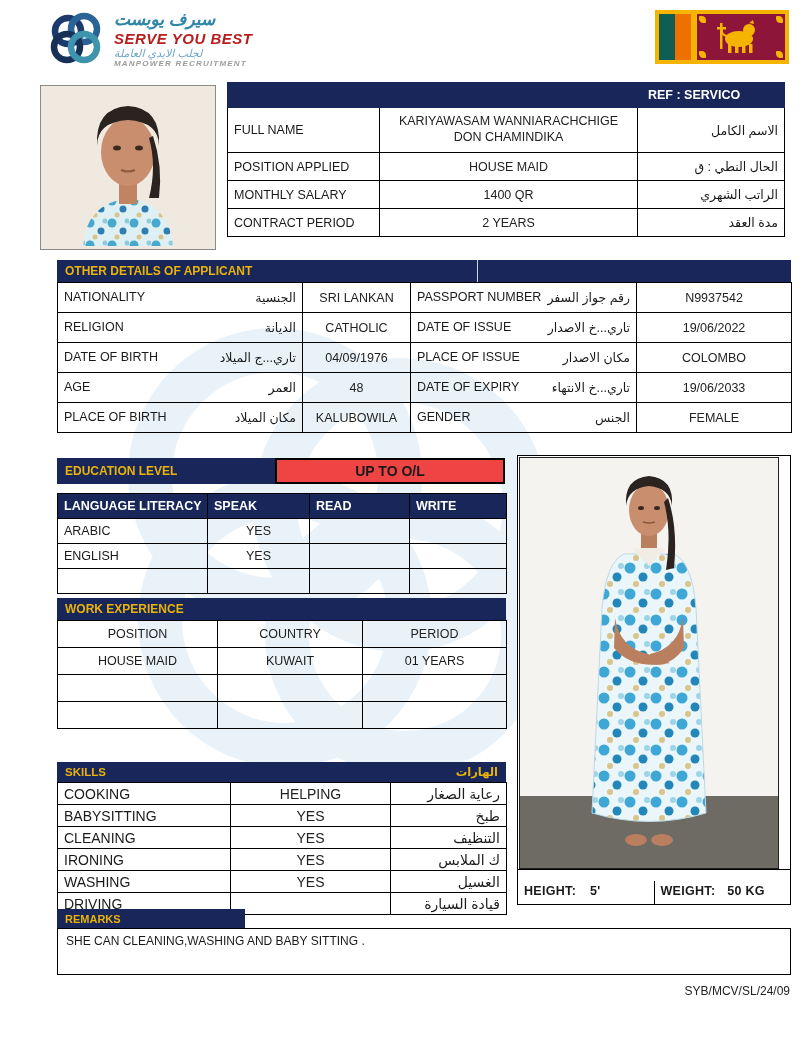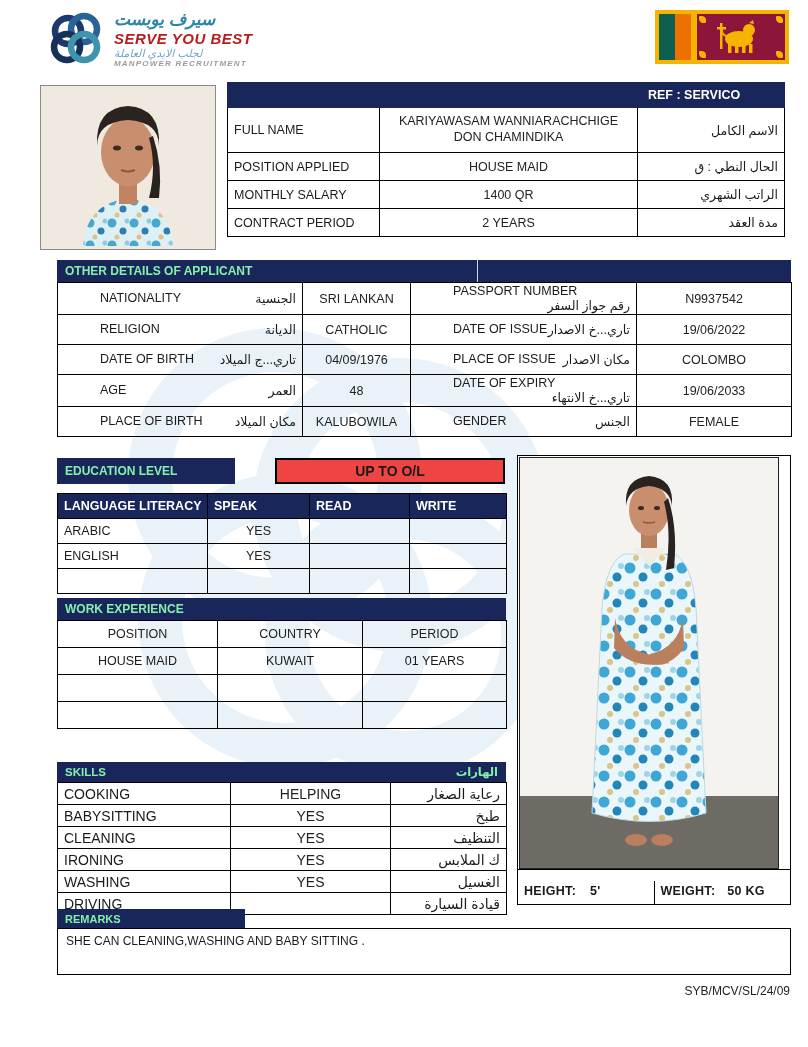--- a/index.html
+++ b/index.html
@@ -21,22 +21,22 @@
   .flag{left:655px;top:10px;width:134px;height:54px;background:#f4b400;display:flex;align-items:stretch;padding:4px;box-sizing:border-box;}
   .flag .stripe-green{width:16px;background:#0f5e52;}
   .flag .stripe-orange{width:16px;background:#ee7100;}
   .flag .gap{width:6px;background:#f4b400;}
   .flag .lion-panel{flex:1;background:#8d153a;position:relative;}
   .flag .leaf{position:absolute;width:7px;height:7px;background:#f4b400;border-radius:1px 60% 1px 60%;}
   
   table{border-collapse:collapse;table-layout:fixed;width:100%;}
   td{border:1px solid #000;font-size:12.5px;padding:1px 6px;overflow:hidden;white-space:nowrap;}
   .navy{background:#18265a;color:#fff;}
-  .bar{background:#18265a;color:#86efac;font-weight:700;font-size:12px;display:flex;align-items:center;padding:0 8px;box-sizing:border-box;}
-  .lbl-en{float:left;margin-left:36px;}
+  .bar{background:#18265a;color:#eab308;font-weight:700;font-size:12px;display:flex;align-items:center;padding:0 8px;box-sizing:border-box;}
+  .lbl-en{float:left;}
   .lbl-ar{float:right;direction:rtl;}
   .val{text-align:center;color:#222;}
   .arc{text-align:right;direction:rtl;}
   
   .main-table{left:227px;top:82px;width:557px;}
   .main-table td{height:25px;}
   .main-table .hdr td{height:22px;border-color:#18265a;}
   .main-table .ref-cell{font-weight:700;font-size:12.5px;padding-left:10px;border-left:1px solid #cfd6e6;}
   .main-table .name-row td{height:42px;}
   .main-table .wrap{white-space:normal;line-height:1.25;}
@@ -46,21 +46,21 @@
   .fullbody-photo{position:absolute;left:2px;top:2px;width:258px;height:410px;outline:1px solid #222;}
   .hw-row{position:absolute;left:0;top:413px;width:272px;height:36px;display:flex;border-top:1px solid #000;box-sizing:border-box;}
   .hw-cell{flex:1;border-right:1px solid #000;font-size:12.5px;font-weight:600;padding:3px 6px;box-sizing:border-box;letter-spacing:.3px;margin-top:11px;}
   .hw-cell:last-child{border-right:none;}
   
   .other{left:57px;top:260px;width:734px;}
   .other .bar{height:22px;width:100%;position:relative;}
   .other .bar .split{position:absolute;left:420px;top:0;width:1px;height:100%;background:#cfd6e6;}
   .other td{height:27px;}
   
-  .edu-bar{left:57px;top:458px;width:178px;height:26px;}
+  .edu-bar{left:57px;top:458px;width:218px;height:26px;}
   .edu-box{left:275px;top:458px;width:230px;height:26px;border:2px solid #000;box-sizing:border-box;background:#ef4444;
            display:flex;align-items:center;justify-content:center;font-weight:700;font-size:14px;}
   
   .lang{left:57px;top:493px;width:449px;}
   .lang td{height:22px;}
   .lang .navy td, .lang td.navy{font-weight:700;font-size:12.5px;}
   
   .work{left:57px;top:598px;width:449px;}
   .work .bar{height:22px;}
   .work td{height:24px;text-align:center;}

